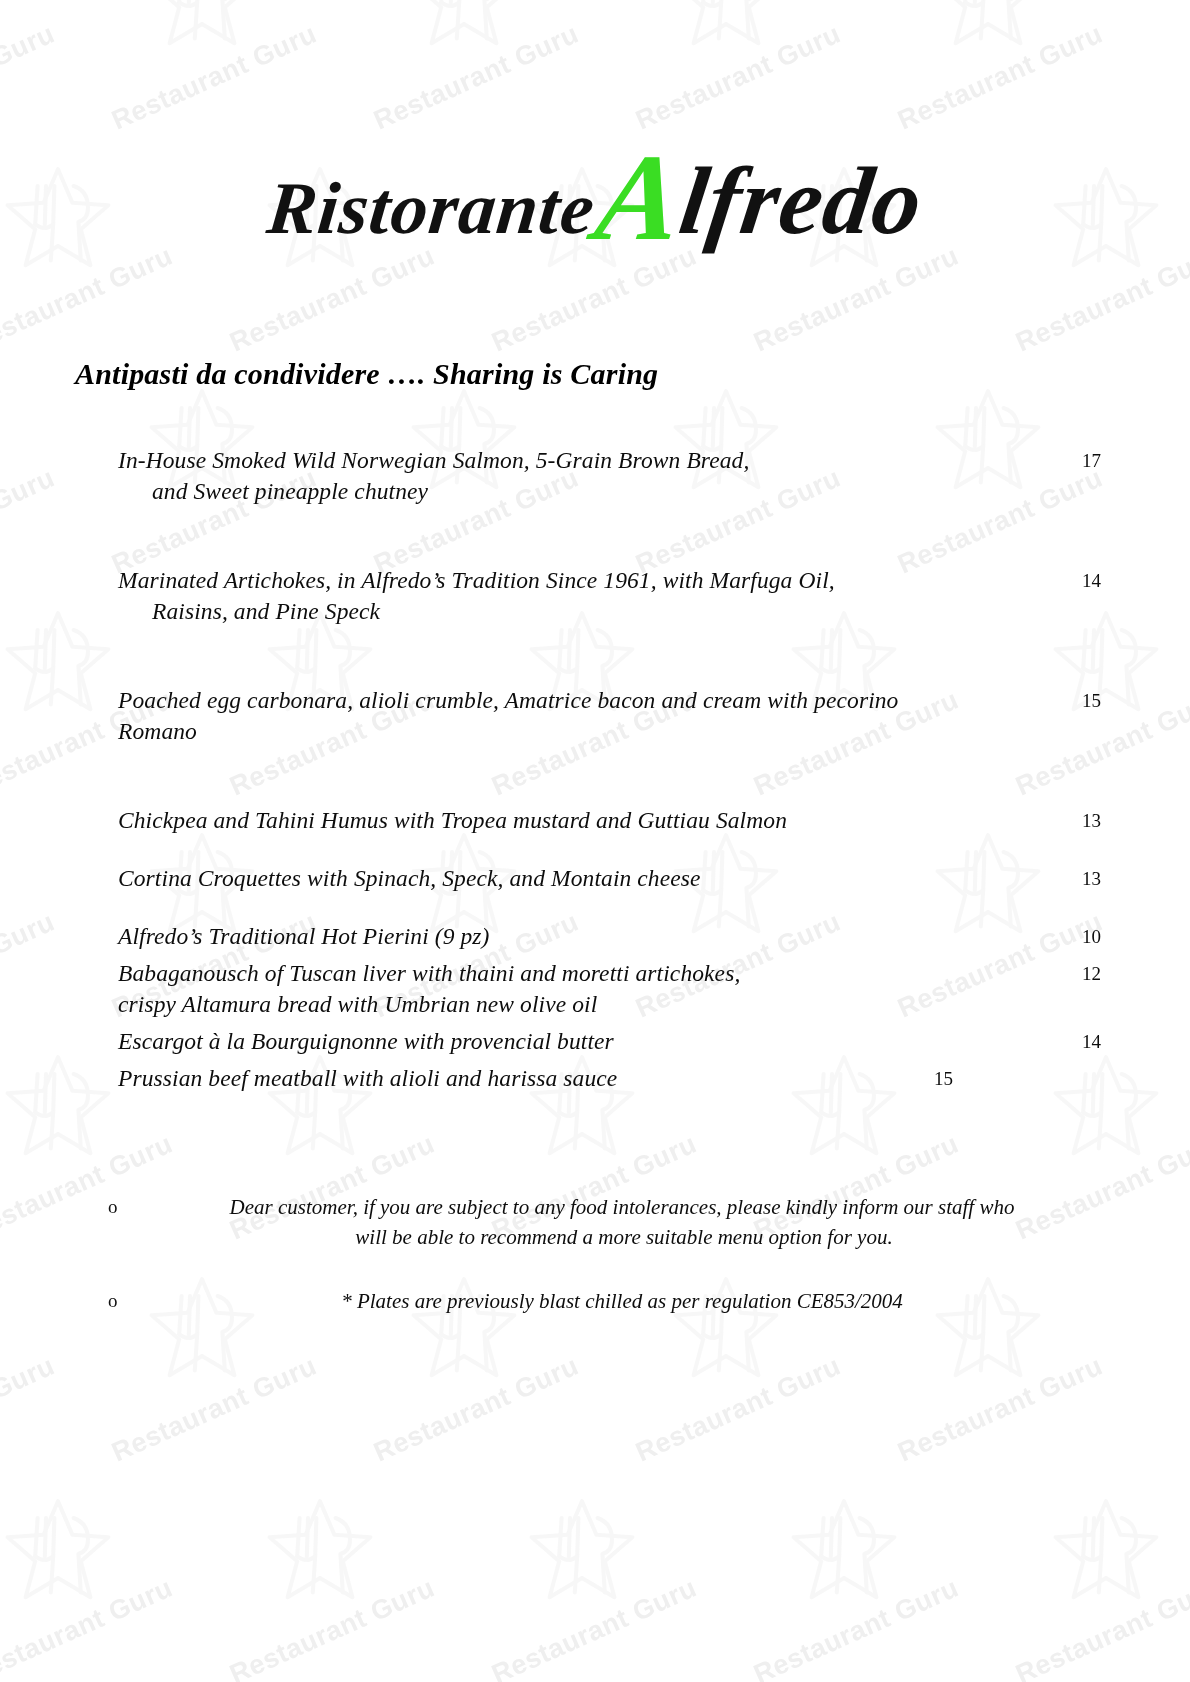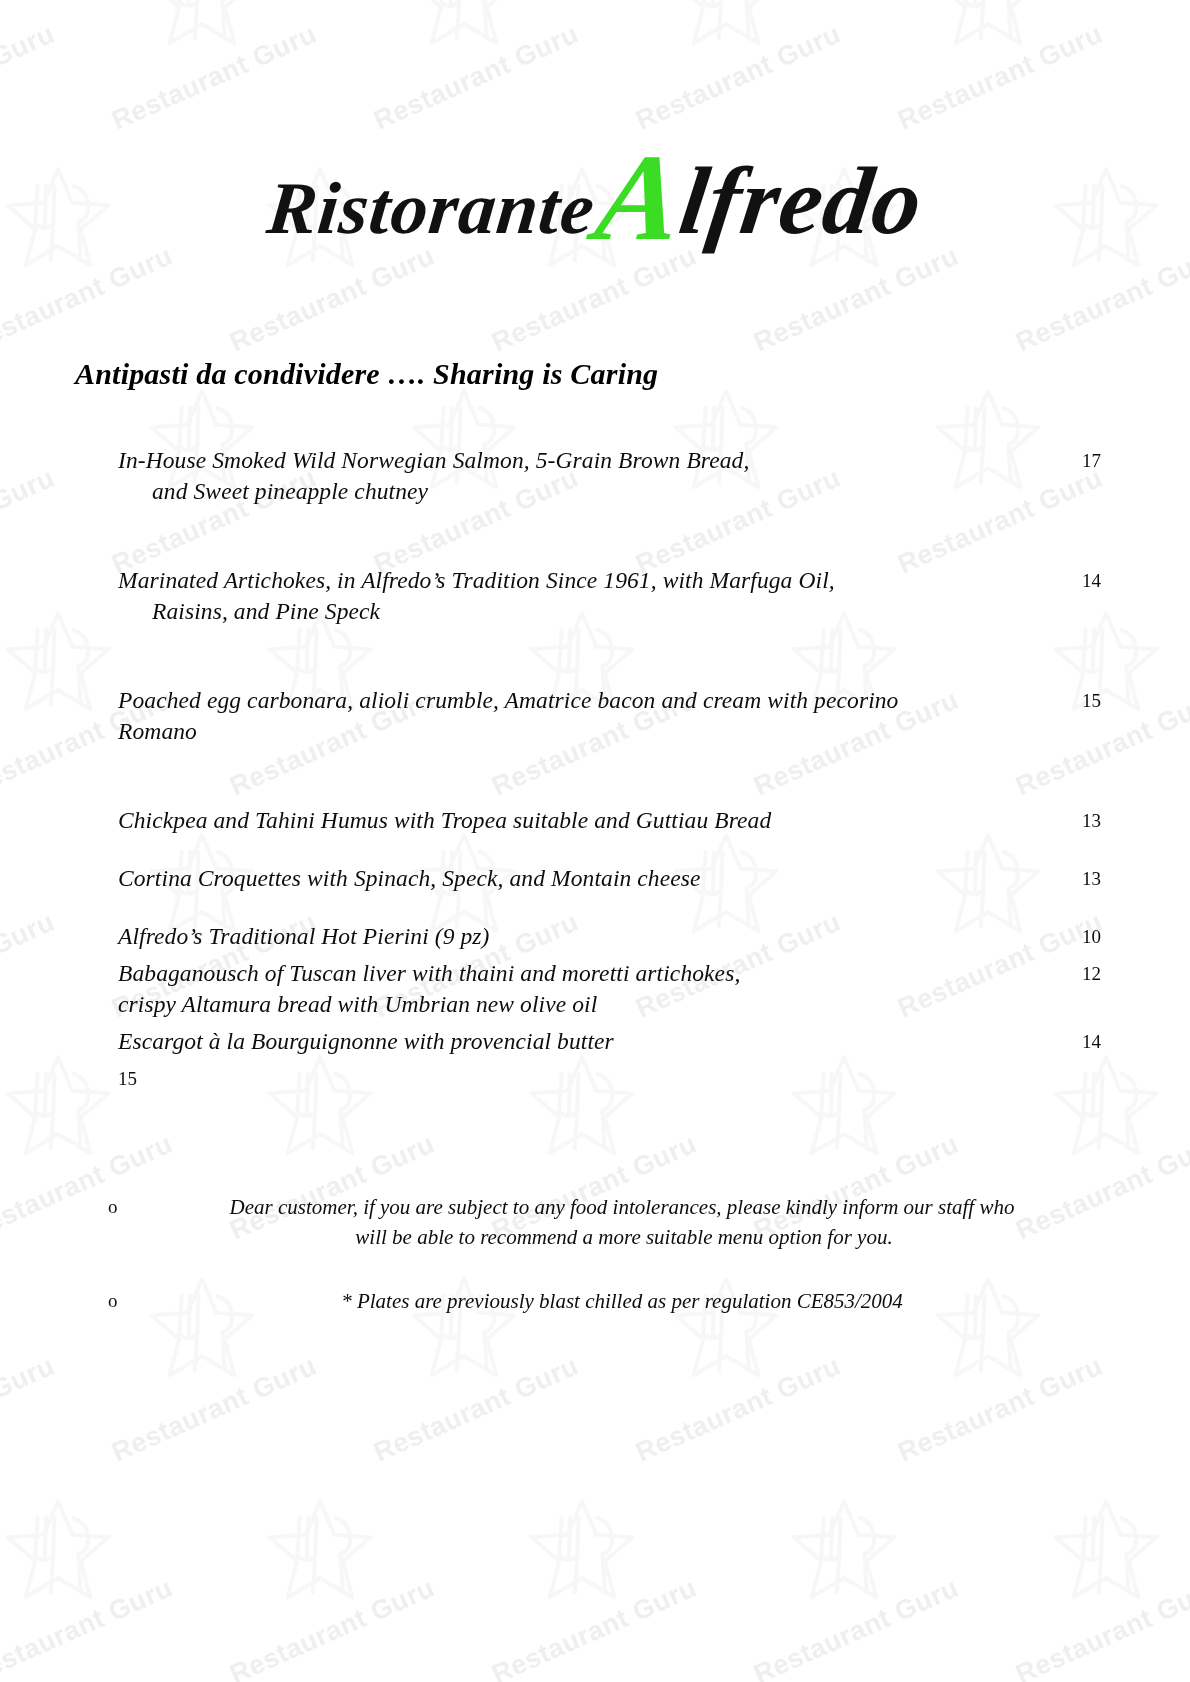--- a/index.html
+++ b/index.html
@@ -690,21 +690,21 @@
       <div class="menu-item">
         <div class="mi-text">
           <span class="flat">Poached egg carbonara, alioli crumble, Amatrice bacon and cream with pecorino</span>
           <span class="flat">Romano</span>
         </div>
         <div class="mi-price">15</div>
       </div>
       <div class="gap-lg"></div>
       <div class="menu-item">
         <div class="mi-text">
-          <span class="flat">Chickpea and Tahini Humus with Tropea suitable and Guttiau Bread</span>
+          <span class="flat">Chickpea and Tahini Humus with Tropea mustard and Guttiau Salmon</span>
         </div>
         <div class="mi-price">13</div>
       </div>
       <div class="gap-md"></div>
       <div class="menu-item">
         <div class="mi-text">
           <span class="flat">Cortina Croquettes with Spinach, Speck, and Montain cheese</span>
         </div>
         <div class="mi-price">13</div>
       </div>
@@ -725,20 +725,23 @@
       </div>
       <div class="gap-sm"></div>
       <div class="menu-item">
         <div class="mi-text">
           <span class="flat">Escargot à la Bourguignonne with provencial butter</span>
         </div>
         <div class="mi-price">14</div>
       </div>
       <div class="gap-sm"></div>
       <div class="menu-item">
+        <div class="mi-text">
+          <span class="flat">Prussian beef meatball    with alioli and harissa sauce</span>
+        </div>
         <div class="mi-price inline">15</div>
       </div>
       <div class="gap-sm"></div>
     </div>
 
   <div id="footer-notes">
       <div class="note">
         <div class="note-bullet">o</div>
         <div class="note-body"><span>Dear customer, if you are subject to any food intolerances, please kindly inform our staff who</span><span class="cont">will be able to recommend a more suitable menu option for you.</span></div>
       </div>

